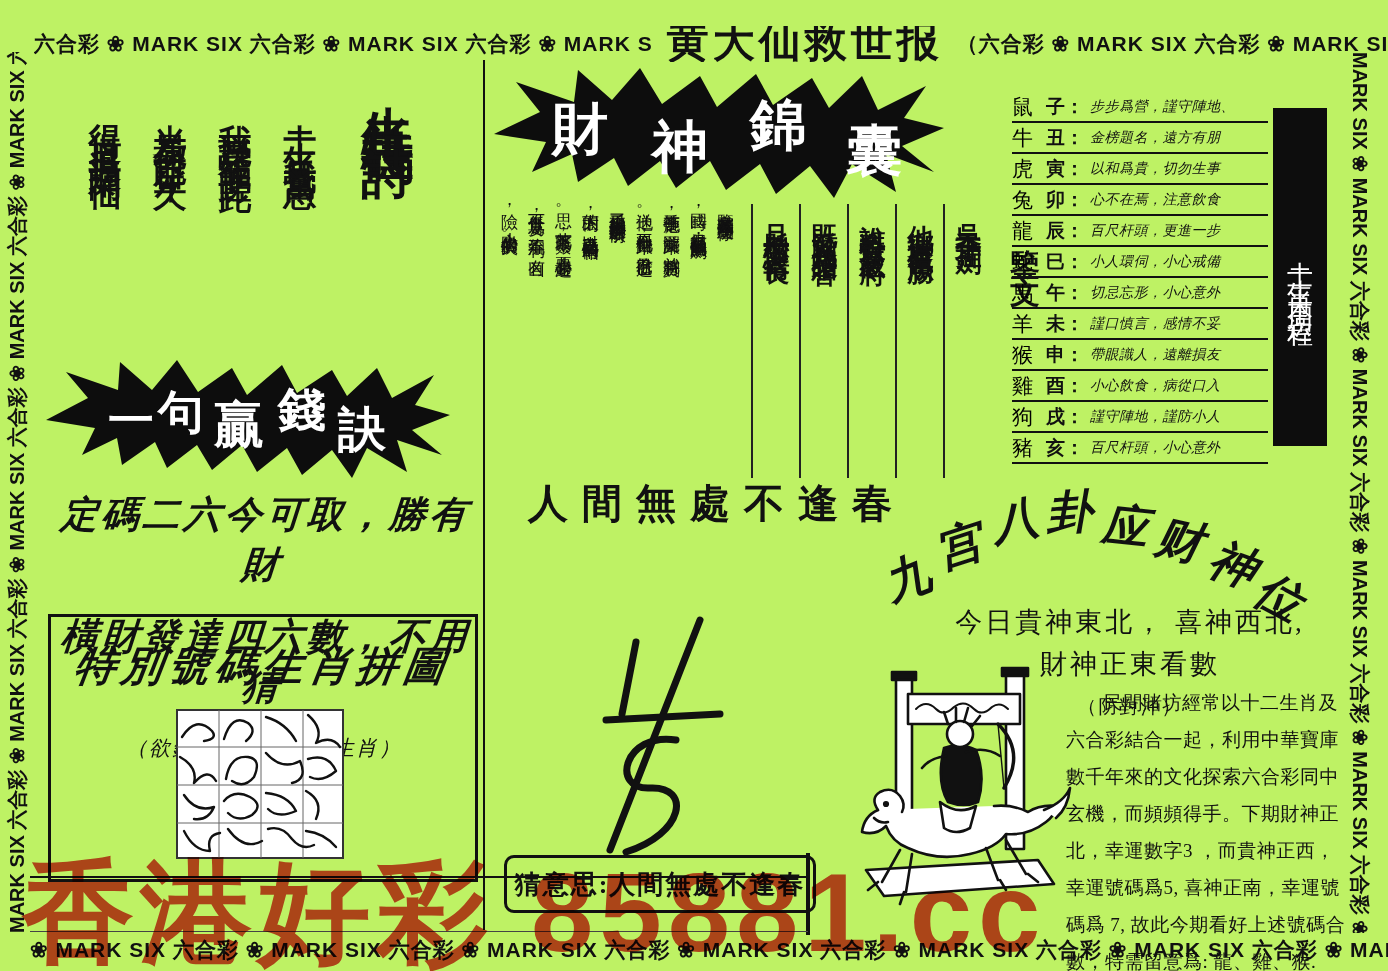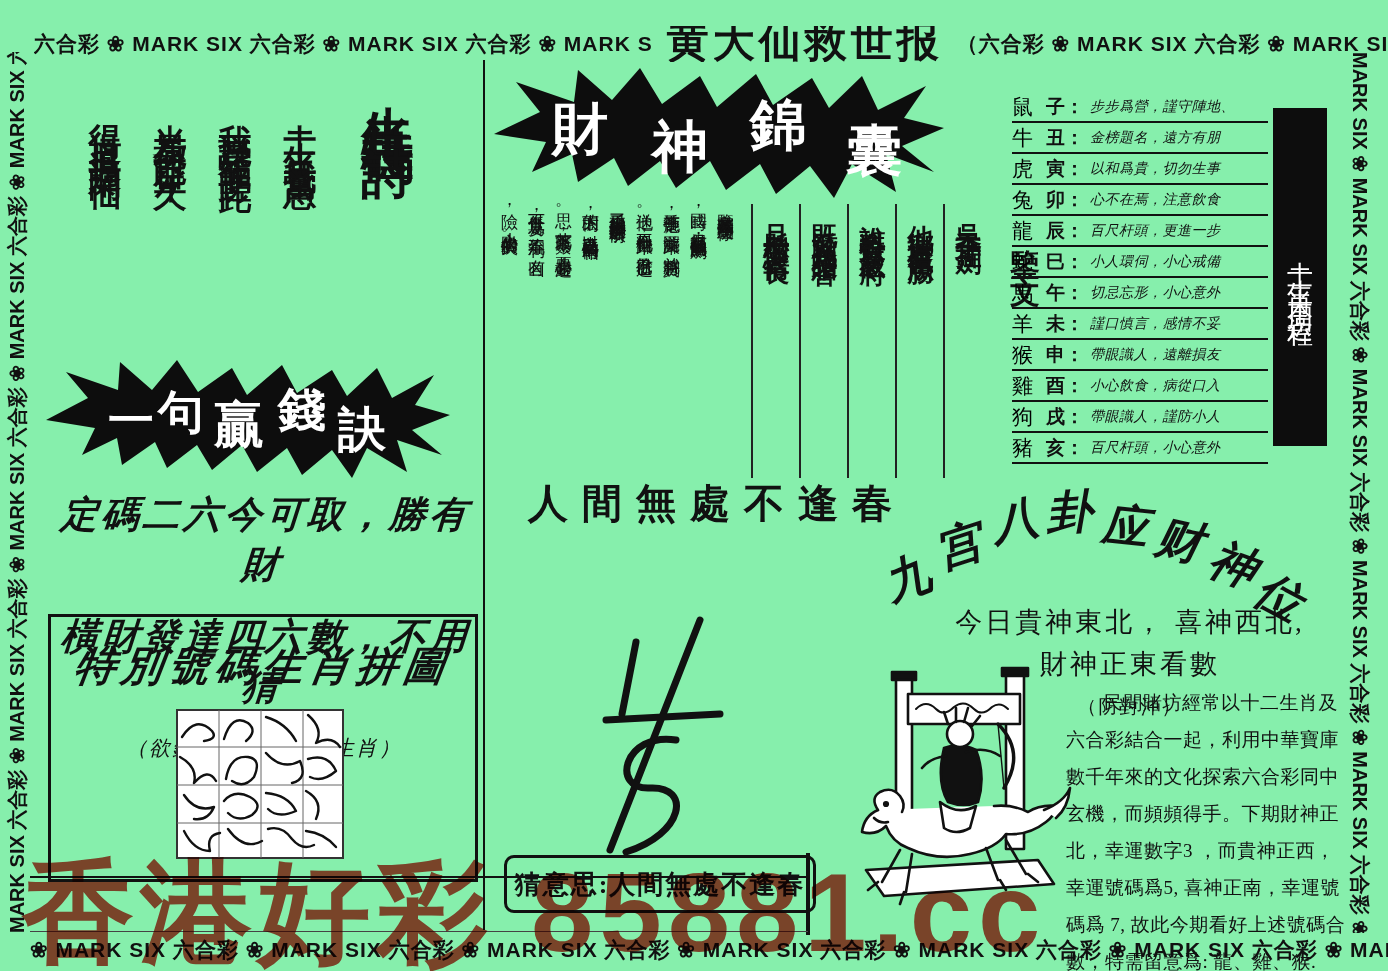--- a/index.html
+++ b/index.html
@@ -1,16 +1,16 @@
 <!DOCTYPE html>
 <html><head>
 <meta charset="utf-8">
 <style>
   html,body{margin:0;padding:0;background:#e8e6e0;}
-  .page{position:relative;width:1388px;height:971px;background:#86efac;overflow:hidden;
+  .page{position:relative;width:1388px;height:971px;background:#bef264;overflow:hidden;
         font-family:"Liberation Sans",sans-serif;color:#111;}
   
   .border-top{position:absolute;top:26px;left:34px;right:0;height:36px;display:flex;align-items:center;
               white-space:nowrap;overflow:hidden;font-weight:bold;font-size:21px;letter-spacing:1px;}
   .border-top .seg{flex:0 0 auto;}
   .page-title{font-size:42px;font-weight:bold;letter-spacing:4px;margin:16px 14px;transform:translateY(-2px);}
   .border-bottom{position:absolute;bottom:4px;left:30px;right:0;height:34px;white-space:nowrap;overflow:hidden;
                  font-weight:bold;font-size:21px;letter-spacing:1px;line-height:34px;}
   .border-side{position:absolute;top:52px;bottom:38px;width:36px;overflow:hidden;font-weight:bold;font-size:20px;
                white-space:nowrap;}
@@ -253,21 +253,21 @@
       <span class="z-fortune">帶眼識人，遠離損友</span>
     </div>
     <div class="z-row">
       <span class="z-icon">雞</span>
       <span class="z-branch">酉：</span>
       <span class="z-fortune">小心飲食，病從口入</span>
     </div>
     <div class="z-row">
       <span class="z-icon">狗</span>
       <span class="z-branch">戌：</span>
-      <span class="z-fortune">帶眼識人，謹防小人</span>
+      <span class="z-fortune">謹守陣地，謹防小人</span>
     </div>
     <div class="z-row">
       <span class="z-icon">豬</span>
       <span class="z-branch">亥：</span>
       <span class="z-fortune">百尺杆頭，小心意外</span>
     </div>
   </div>
 
   <div class="black-banner">
     <span>十二生肖本周运程</span>

